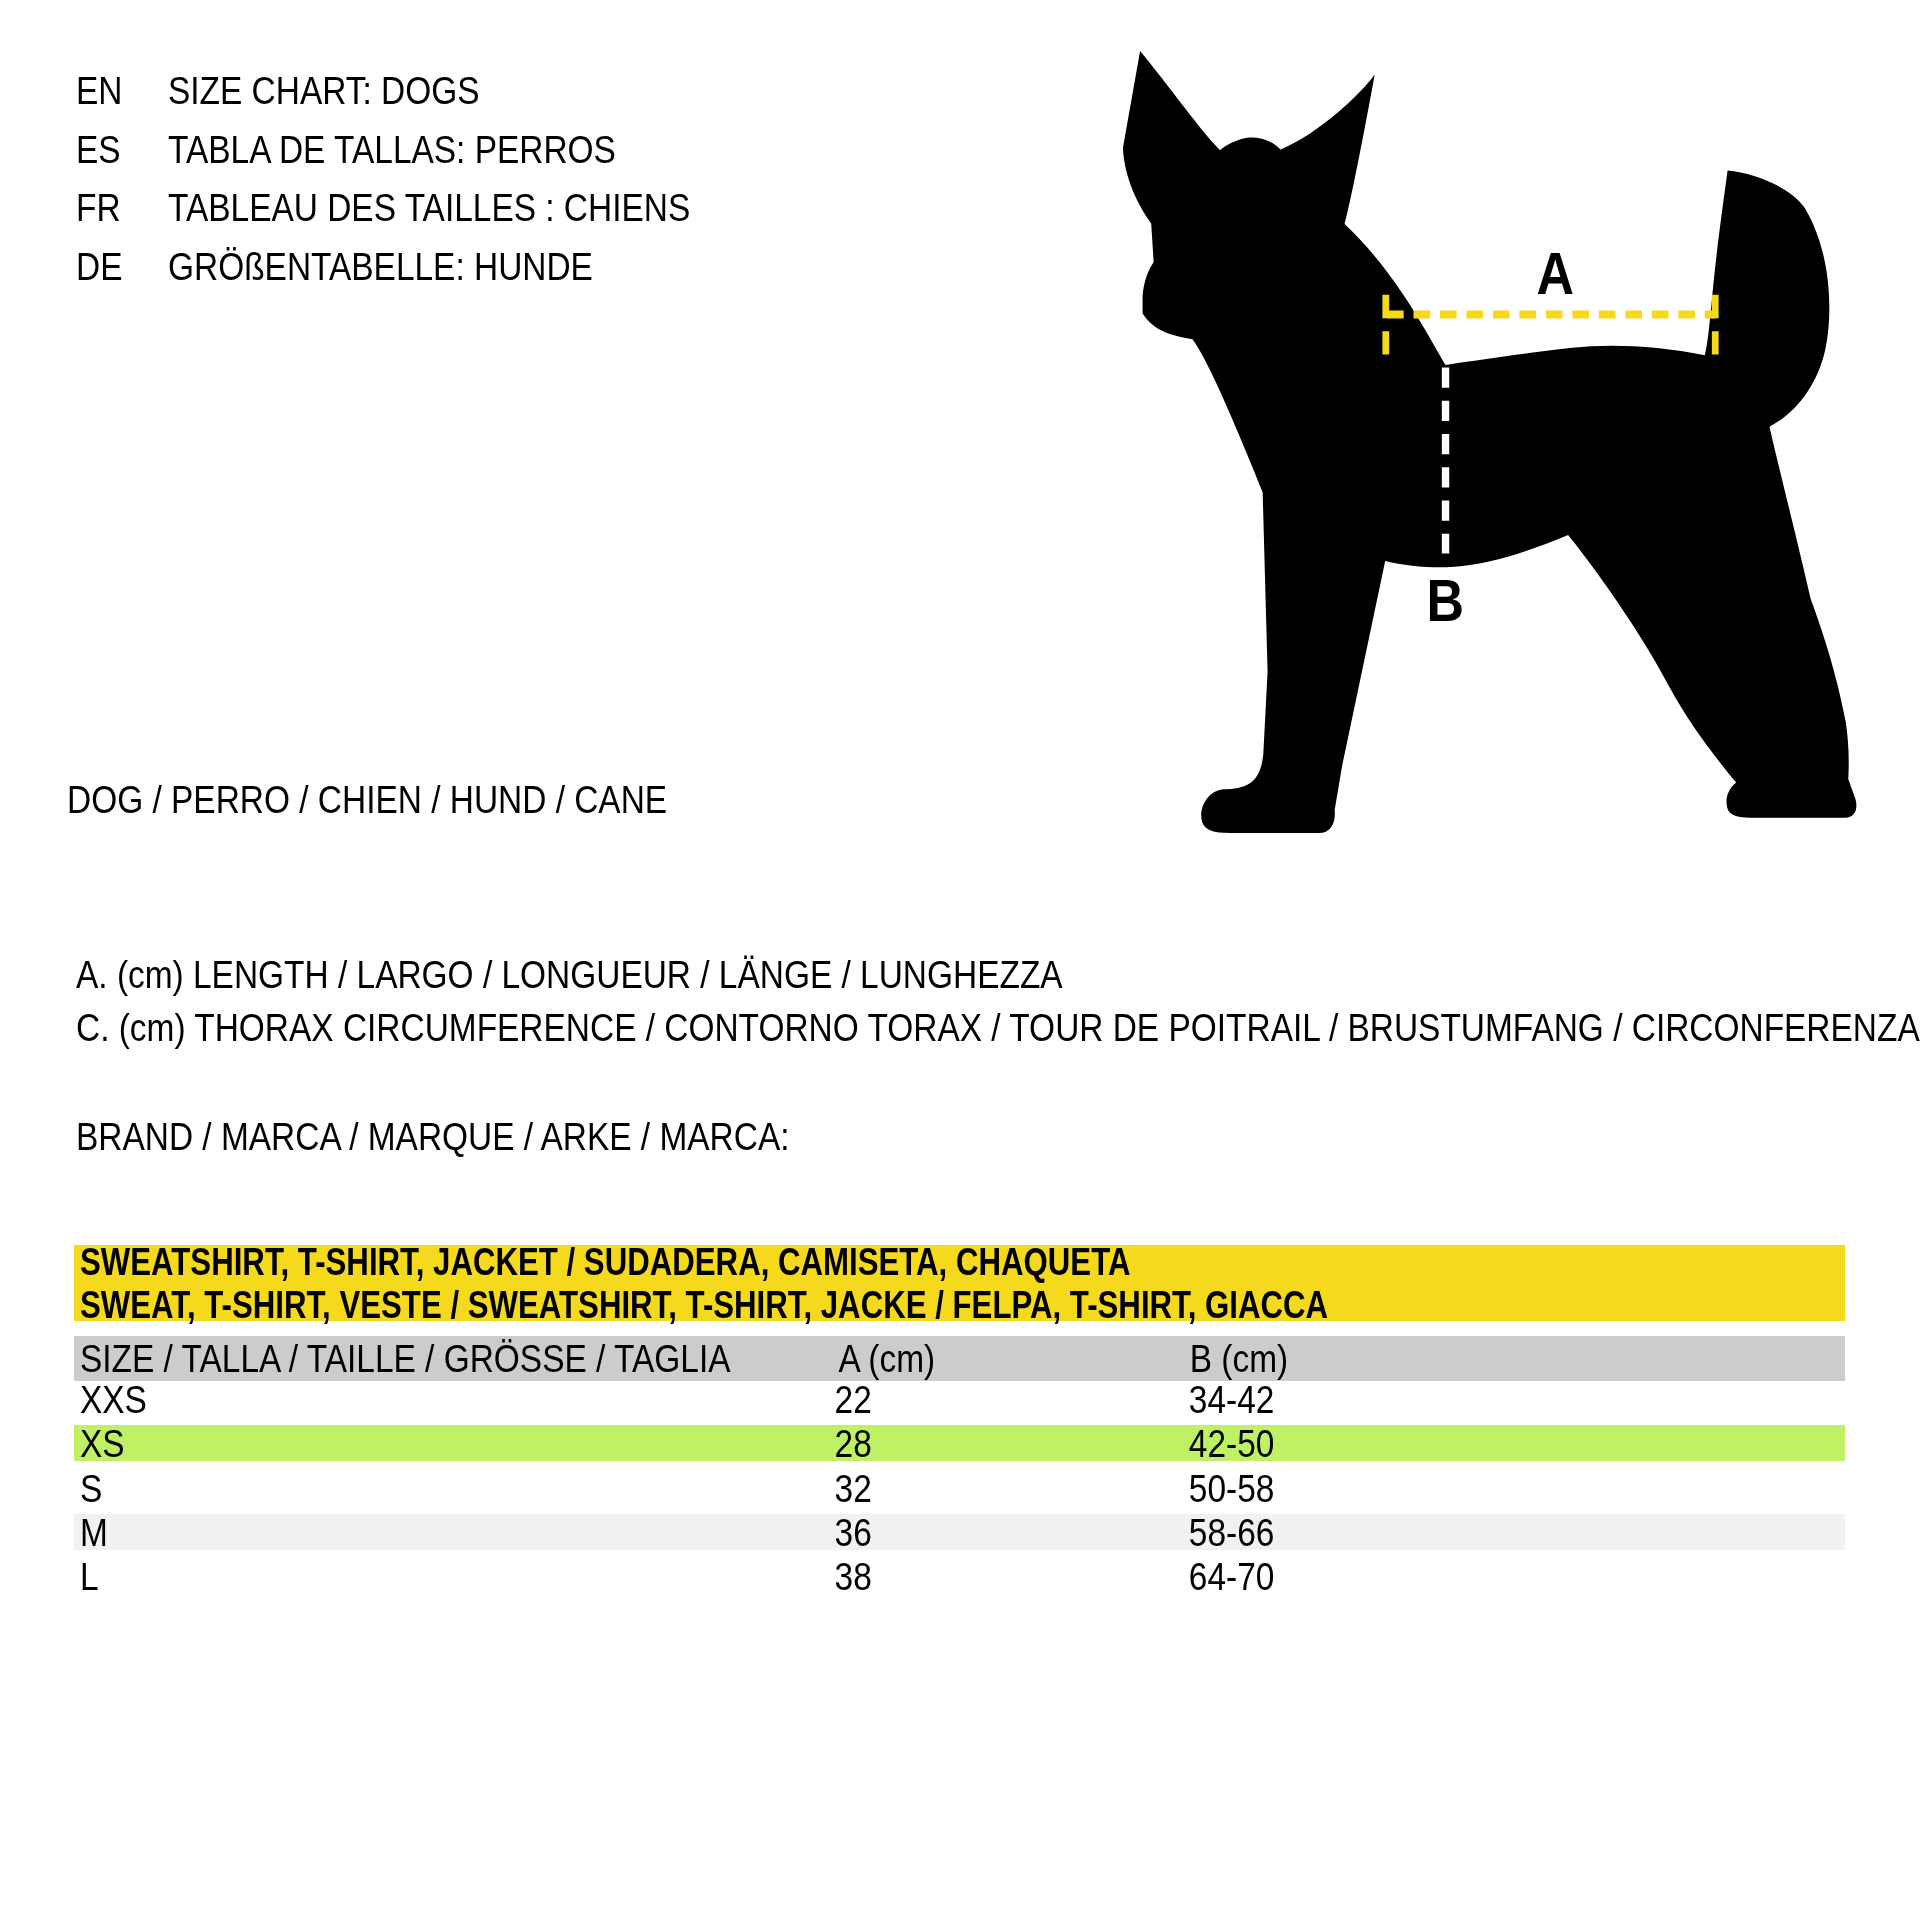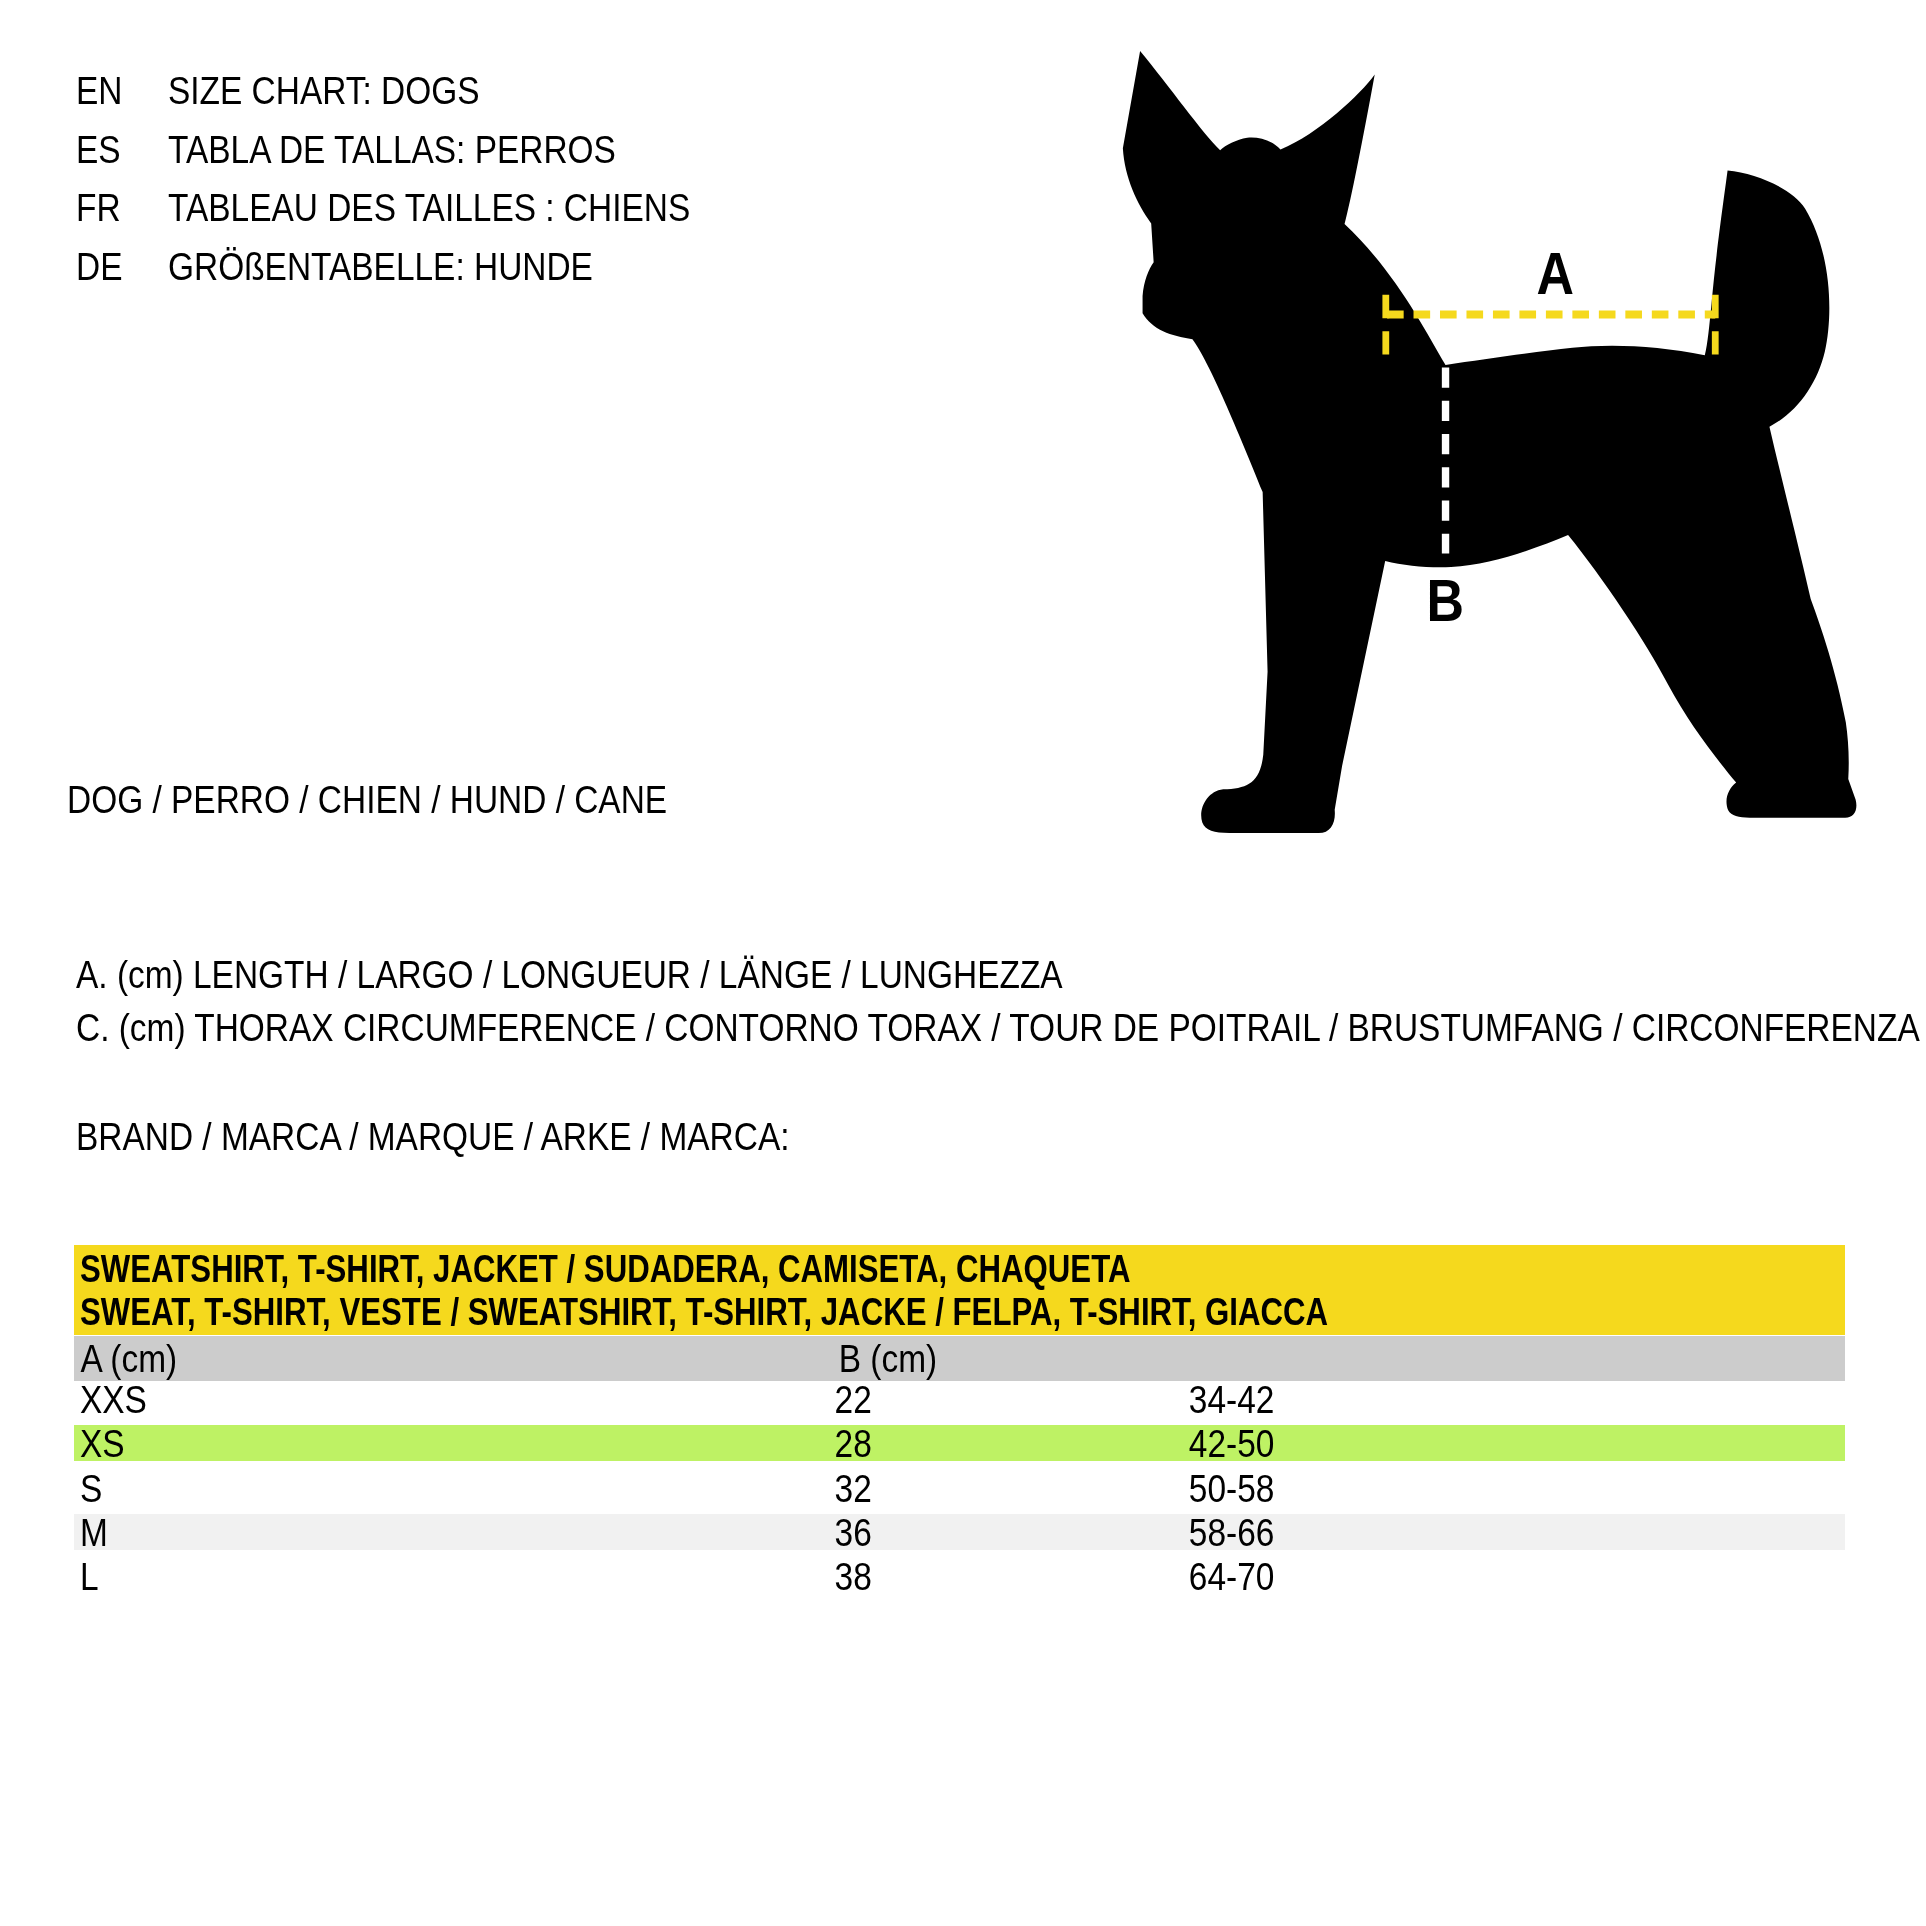--- a/index.html
+++ b/index.html
@@ -9,21 +9,21 @@
   }
   .abs{position:absolute;}
   .cx{display:inline-block;transform:scaleX(.88);transform-origin:0 50%;white-space:nowrap;}
   .cxc{display:inline-block;transform:scaleX(.88);transform-origin:50% 50%;white-space:nowrap;}
   .cxn{display:inline-block;transform:scaleX(.80);transform-origin:0 50%;white-space:nowrap;}
   .txt{font-size:38px;line-height:38px;font-weight:400;letter-spacing:0px;}
   .lang-row{position:absolute;left:76px;}
   .lang-code{display:inline-block;width:92px;vertical-align:top;}
   .dog-marker{font-size:59px;line-height:59px;font-weight:700;text-align:center;width:55px;}
   .banner{
-    left:74px;top:1245px;width:1771px;height:90px;
+    left:74px;top:1245px;width:1771px;height:76px;
     display:flex;flex-direction:column;justify-content:center;gap:2.5px;padding-left:6.2px;box-sizing:border-box;
   }
   .banner-line{font-size:39px;line-height:41px;font-weight:700;}
   .thead,.trow{
     left:74px;width:1771px;display:grid;grid-template-columns:758px 351px 259px 1fr;
     align-items:center;box-sizing:border-box;
   }
   .thead{top:1336px;height:45px;}
   .trow{height:36px;}
   .c-size{padding-left:6.2px;}
@@ -121,20 +121,21 @@
   <div class="abs txt" style="left:76px;top:1118px">
     <span class="cx">BRAND / MARCA / MARQUE / ARKE / MARCA:</span>
   </div>
 
   <div class="abs banner" style="background:#F5D91D">
     <div class="banner-line"><span class="cxn">SWEATSHIRT, T-SHIRT, JACKET / SUDADERA, CAMISETA, CHAQUETA</span></div>
     <div class="banner-line"><span class="cxn">SWEAT, T-SHIRT, VESTE / SWEATSHIRT, T-SHIRT, JACKE / FELPA, T-SHIRT, GIACCA</span></div>
   </div>
 
   <div class="abs thead txt" style="background:#CCCCCC">
+    <div class="c-size"><span class="cx">SIZE / TALLA / TAILLE / GRÖSSE / TAGLIA</span></div>
     <div class="c-a"><span class="cxc">A (cm)</span></div>
     <div class="c-b"><span class="cxc">B (cm)</span></div>
     <div></div>
   </div>
 
   <div class="abs trow txt" style="top:1381px;background:#ffffff">
     <div class="c-size"><span class="cx">XXS</span></div>
     <div class="c-a"><span class="cxc">22</span></div>
     <div class="c-b"><span class="cxc">34-42</span></div>
     <div></div>

